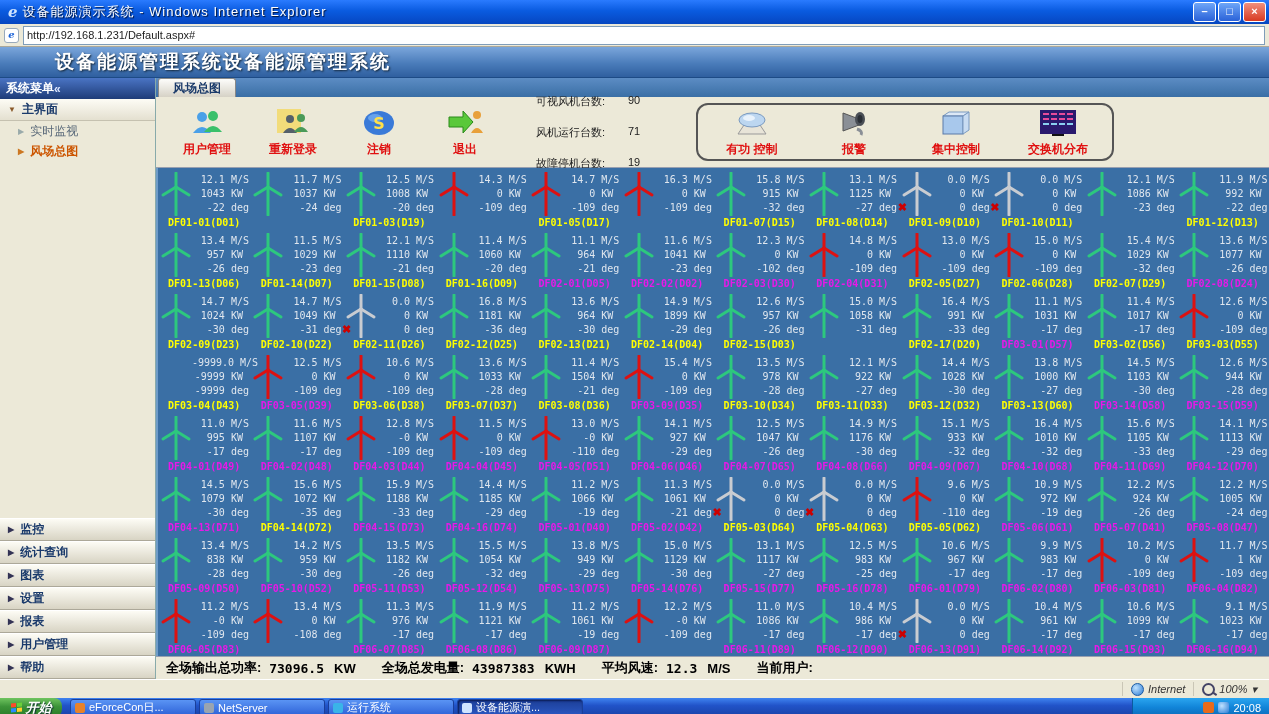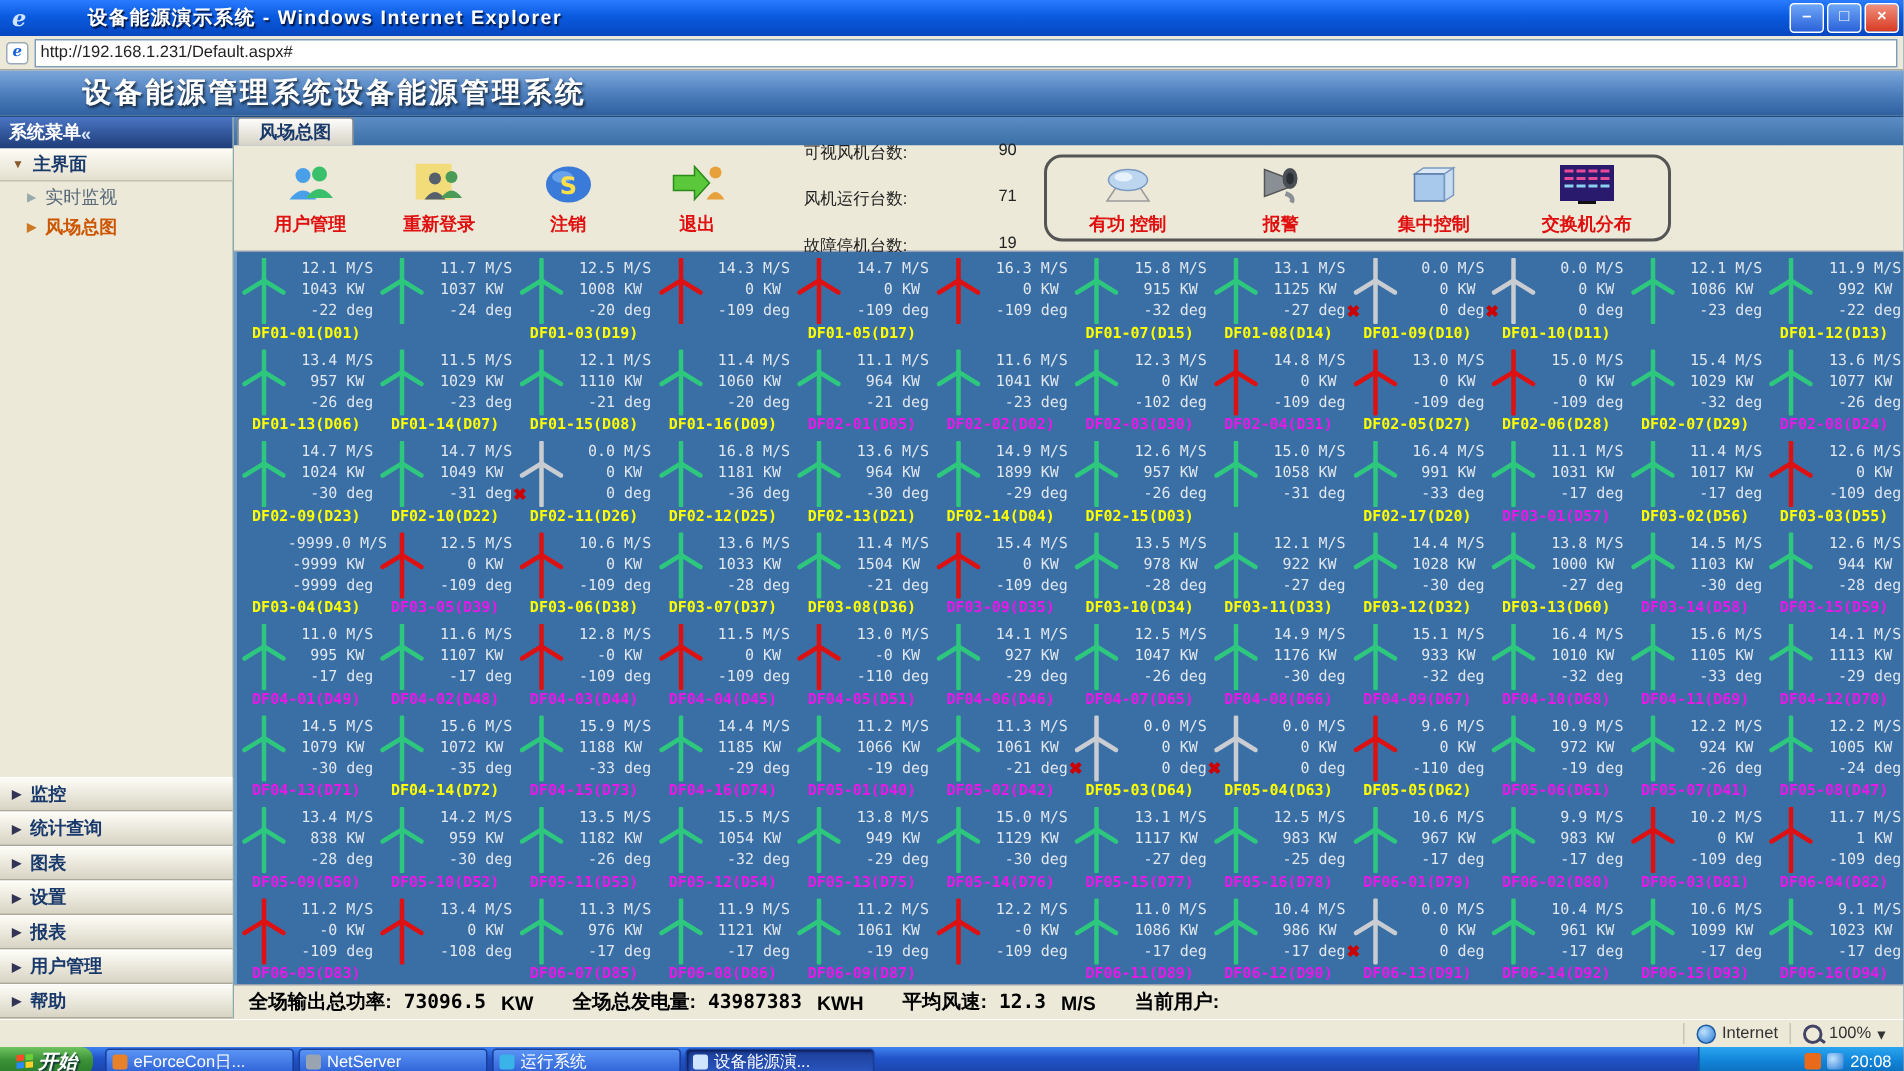--- a/index.html
+++ b/index.html
@@ -1,20 +1,20 @@
 <!DOCTYPE html>
 <html><head>
 <meta charset="utf-8">
 <style>
   html,body{margin:0;padding:0;}
   body{width:1269px;height:714px;overflow:hidden;font-family:"Liberation Sans",sans-serif;background:#ece9d8;position:relative;}
   
   .titlebar{height:24px;background:linear-gradient(180deg,#2a7bff 0%,#0a5be0 45%,#0646c0 100%);display:flex;align-items:center;color:#fff;padding:0 3px;}
   .titlebar .ietext{font-family:"DejaVu Serif",serif;font-style:italic;font-weight:bold;color:#cfe4ff;font-size:15px;margin:0 5px;}
-  .titlebar .wtitle{font-size:13px;font-weight:bold;letter-spacing:1px;flex:1;text-shadow:1px 1px 1px #013;margin-left:36px;}
+  .titlebar .wtitle{font-size:13px;font-weight:normal;letter-spacing:1px;flex:1;text-shadow:1px 1px 1px #013;}
   .winbtn{width:21px;height:18px;margin-left:2px;border:1px solid #fff;border-radius:3px;background:linear-gradient(180deg,#6ea6f8,#2a62d8);color:#fff;font-size:11px;line-height:16px;text-align:center;font-weight:bold;}
   .winbtn.close{background:linear-gradient(180deg,#f0907e,#d83a22);}
   
   .addrbar{height:22px;background:#ece9d8;border-bottom:1px solid #aca899;display:flex;align-items:center;padding:0 4px;}
   .addrfield{flex:1;height:17px;background:#fff;border:1px solid #7f9db9;display:flex;align-items:center;font-size:11px;color:#222;padding:0 3px;}
   .eico{width:13px;height:13px;border-radius:3px;background:#fff;border:1px solid #9ab;color:#1a62d8;font-family:"DejaVu Serif",serif;font-weight:bold;font-style:italic;font-size:10px;line-height:12px;text-align:center;margin-right:4px;}
   
   .appheader{height:30px;background:linear-gradient(180deg,#7ba6db 0%,#4a7cba 55%,#2f5f9f 100%);display:flex;align-items:center;justify-content:flex-start;color:#fff;border-bottom:1px solid #1d4b86;}
   .appheader .t{font-size:19px;font-weight:bold;text-shadow:1px 1px 2px #123;letter-spacing:2px;}
   .appheader .t.left{margin-left:55px;}
@@ -36,21 +36,21 @@
   
   .main{width:1114px;display:flex;flex-direction:column;}
   .tabstrip{height:19px;background:linear-gradient(180deg,#5c8cc4,#3a6fa5);display:flex;align-items:flex-end;padding-left:2px;}
   .tab{height:18px;background:linear-gradient(180deg,#fdfdfb,#d6d2c6);border:1px solid #888;border-bottom:none;border-radius:3px 3px 0 0;font-size:12px;font-weight:bold;color:#1a3a6a;display:flex;align-items:center;padding:0 14px;}
   .toolbar{height:70px;background:#ece9d8;border-bottom:1px solid #98a0b0;display:flex;align-items:center;padding:0 8px;}
   .tbtn{width:86px;display:flex;flex-direction:column;align-items:center;justify-content:center;gap:2px;}
   .tbtn .lbl{color:#e01010;font-size:12px;font-weight:bold;white-space:nowrap;}
   .tbtn .ic{height:32px;display:flex;align-items:center;justify-content:center;}
   .stats{margin-left:28px;display:grid;grid-template-columns:92px 50px;row-gap:16px;font-size:11px;color:#222;}
   .stats .sl{text-align:left;}
-  .stats .sn{text-align:right;}
+  .stats .sn{text-align:left;}
   .rightbox{margin-left:18px;border:2px solid #555;border-radius:12px;height:54px;display:flex;align-items:center;padding:0 10px;gap:14px;background:#ece9d8;}
   .rightbox .tbtn{width:88px;}
   
   #grid{height:490px;background:#3a6fa5;display:grid;grid-template-columns:repeat(12,1fr);grid-template-rows:repeat(8,1fr);border-left:2px solid #6f9cc8;}
   .cell{position:relative;overflow:visible;}
   .ticon{position:absolute;left:1px;top:4px;width:34px;height:44px;}
   .ticon svg{stroke:#2dc87e;fill:none;}
   .st-r .ticon svg{stroke:#dd1111;}
   .st-w .ticon svg{stroke:#c9ccd1;}
   .xmark{display:none;position:absolute;left:-2px;bottom:2px;color:#cc0000;font-style:normal;font-size:11px;font-weight:bold;}
@@ -63,21 +63,21 @@
   .lc-y .tlabel{color:#ffff00;}
   .lc-m .tlabel{color:#e818e8;}
   
   .statusline{height:22px;background:#ece9d8;border-top:1px solid #98a0b0;display:flex;align-items:center;padding:0 10px;font-size:13px;color:#000;}
   .sfield{display:flex;align-items:center;margin-right:26px;}
   .sfield .fl{font-weight:bold;}
   .sfield .fv{font-weight:bold;font-family:"DejaVu Sans Mono",monospace;margin:0 10px 0 8px;}
   .sfield .fu{font-weight:bold;}
   .dtime{margin-left:auto;font-size:15px;font-weight:bold;letter-spacing:1px;}
   
-  .iestatus{height:18px;background:#ece9d8;border-top:1px solid #fff;box-shadow:0 -1px 0 #aca899;display:flex;align-items:center;font-size:11px;color:#333;padding:0 4px;}
+  .iestatus{height:18px;background:#ece9d8;border-top:1px solid #fff;box-shadow:0 -1px 0 #aca899;display:flex;align-items:center;font-size:11px;color:#333;padding:0 4px;font-style:italic;}
   .iestatus .seg{border-left:1px solid #cac6b6;height:14px;display:flex;align-items:center;padding:0 8px;gap:4px;}
   .iestatus .fill{flex:1;}
   .globe{width:11px;height:11px;border-radius:50%;background:radial-gradient(circle at 35% 35%,#bfe2ff,#2a7bd4);border:1px solid #1a5aa4;}
   .magni{width:9px;height:9px;border:2px solid #446;border-radius:50%;position:relative;}
   .magni:after{content:"";position:absolute;width:4px;height:2px;background:#446;right:-4px;bottom:-1px;transform:rotate(35deg);}
   
   .taskbar{height:19px;background:linear-gradient(180deg,#3f83f0 0%,#2153c8 40%,#1941a5 100%);display:flex;align-items:stretch;}
   .startbtn{width:62px;background:linear-gradient(180deg,#6fc45f 0%,#3c9338 45%,#2a7a28 100%);border-radius:0 8px 8px 0;display:flex;align-items:center;justify-content:center;gap:4px;color:#fff;font-weight:bold;font-size:13px;font-style:italic;text-shadow:1px 1px 1px #133;}
   .flag{display:grid;grid-template-columns:5px 5px;grid-template-rows:4px 4px;gap:1px;transform:skewY(-6deg);}
   .flag i{display:block;}

